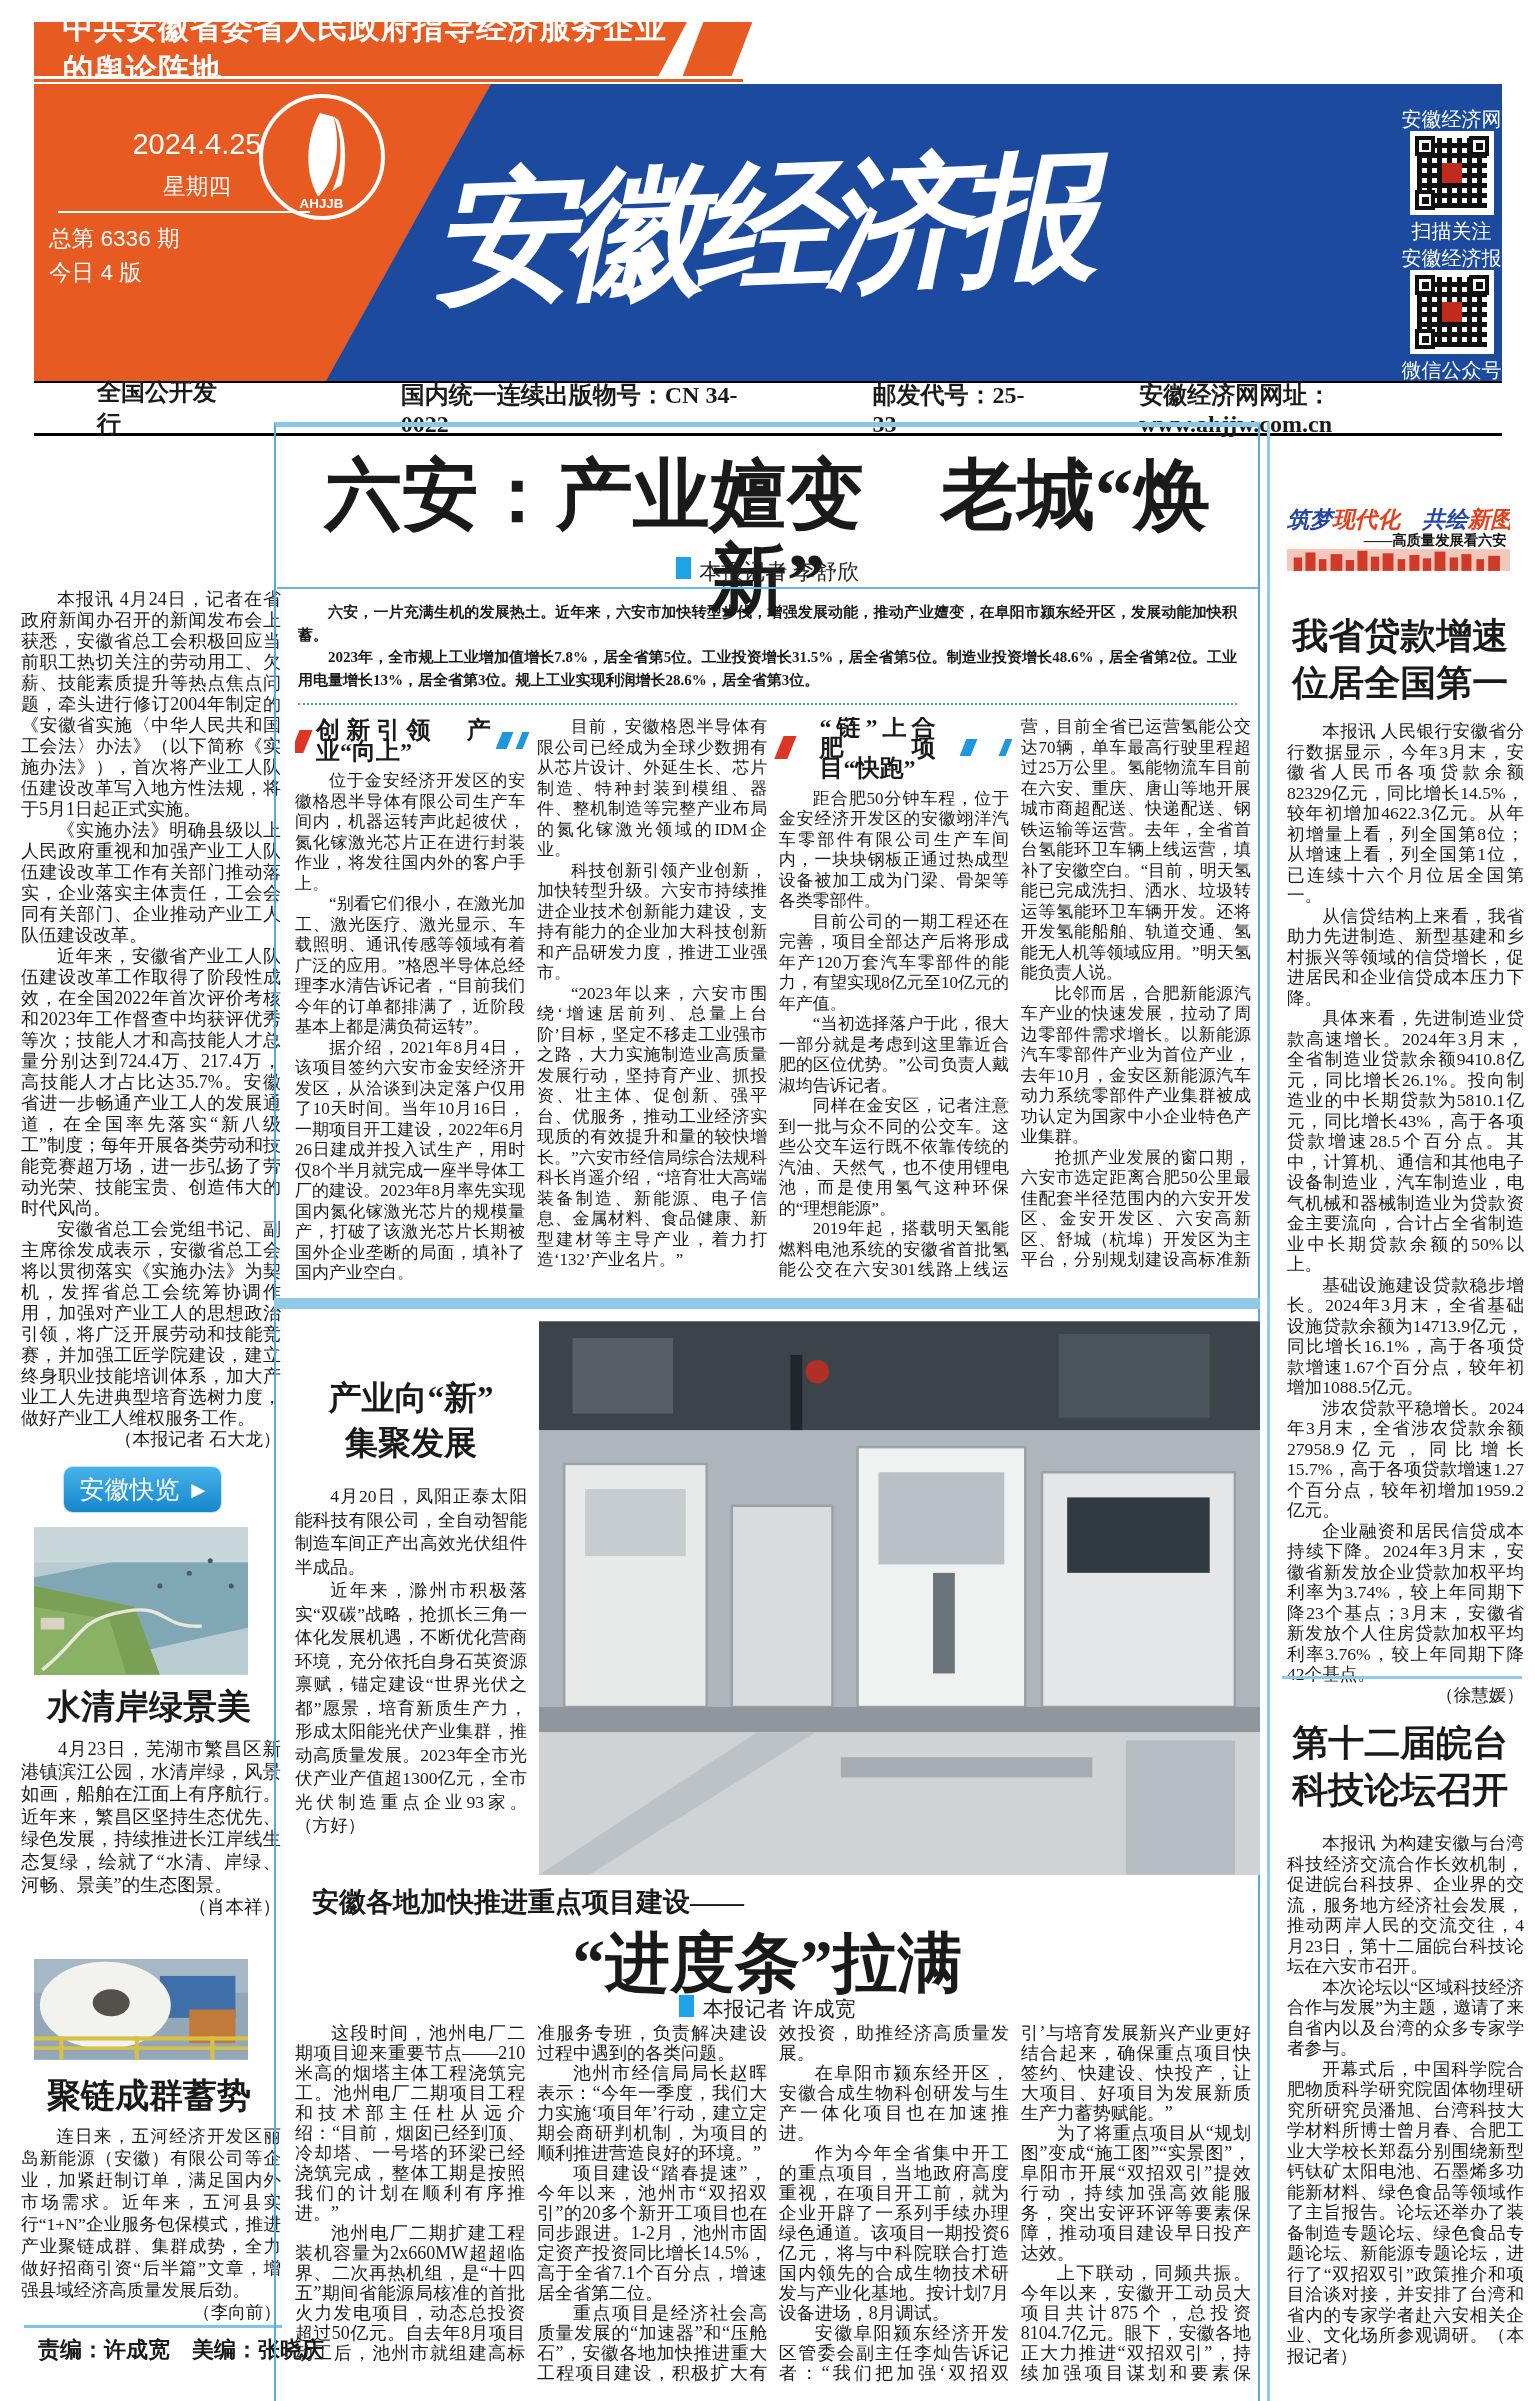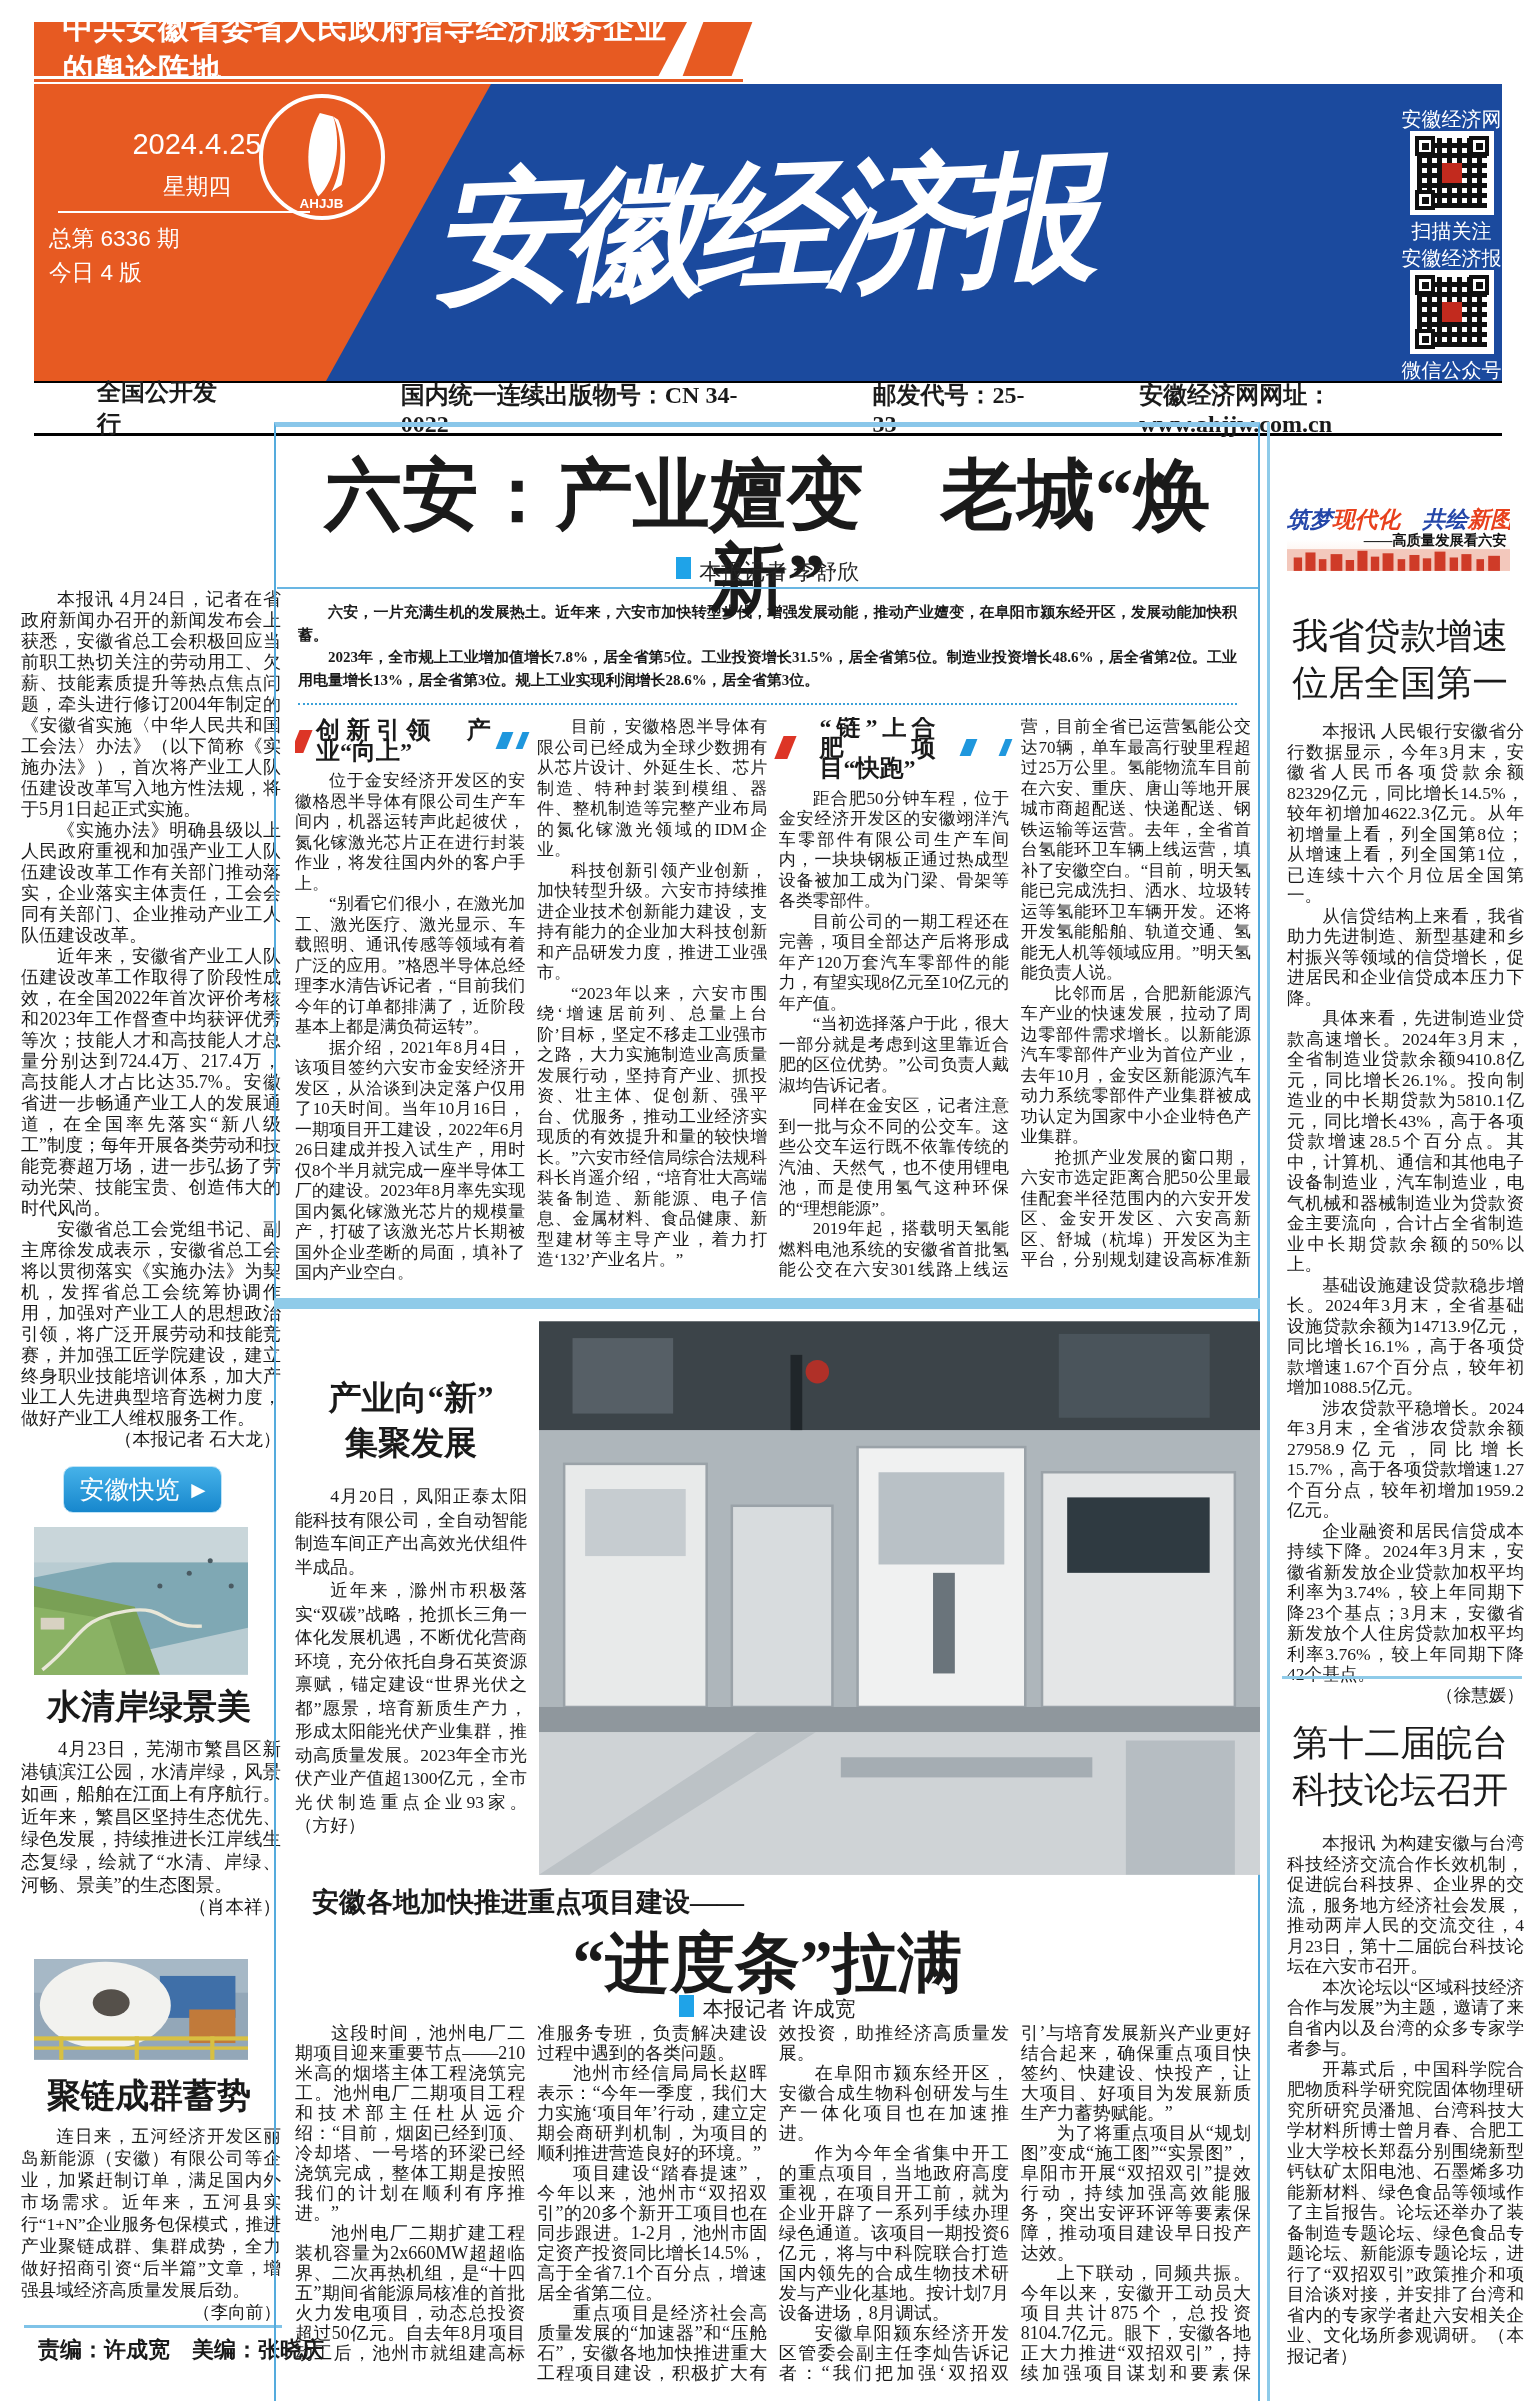--- a/index.html
+++ b/index.html
@@ -80,21 +80,21 @@
   .kicker{font-size:27px;font-weight:bold;}
   .headline2{text-align:center;font-size:65px;font-weight:900;}
   
   .right-col{left:1267px;top:422px;width:260px;height:1980px;border-left:3.4px solid #8fcbe9;}
   .badge{position:absolute;left:17px;top:80px;width:223px;height:69px;overflow:hidden;
          background:linear-gradient(180deg,#ffffff 55%,#fbe3d8);}
   .badge .l1{position:absolute;left:0;top:1.7px;width:100%;text-align:center;font-size:22.6px;
          font-weight:900;font-style:italic;white-space:nowrap;}
   .badge .l1 .b{color:#2446a8;} .badge .l1 .r{color:#e8401c;}
   .badge .l2{position:absolute;right:3.4px;top:28.5px;font-size:14.3px;font-weight:bold;color:#111;}
-  .rt-title{text-align:center;font-size:36px;font-weight:normal;line-height:1.3;white-space:pre-line;}
+  .rt-title{text-align:center;font-size:36px;font-weight:bold;line-height:1.3;white-space:pre-line;}
   .rt-body{font-size:17.6px;line-height:20.5px;}
   .divider{background:#8fcbe9;height:2.5px;}
   svg{display:block;}
 </style>
 </head>
 <body>
 
 <div id="page">
 
   <div class="abs banner">

